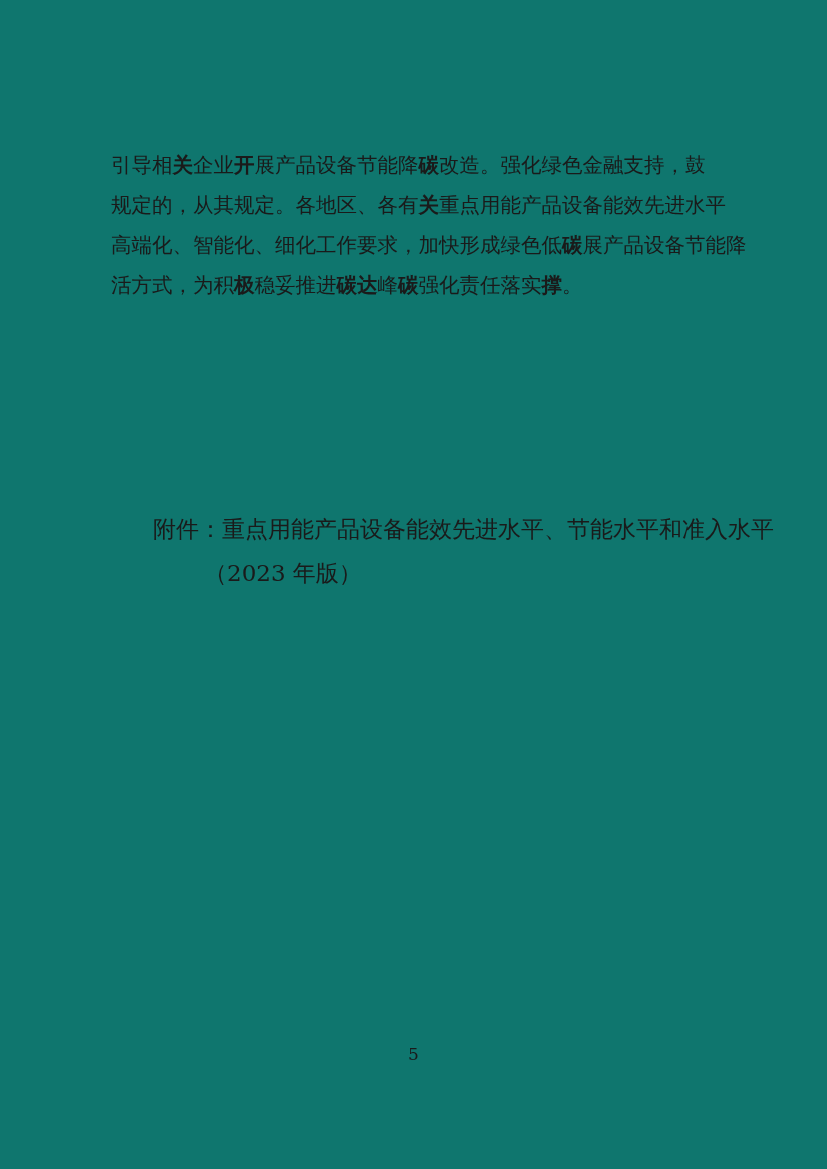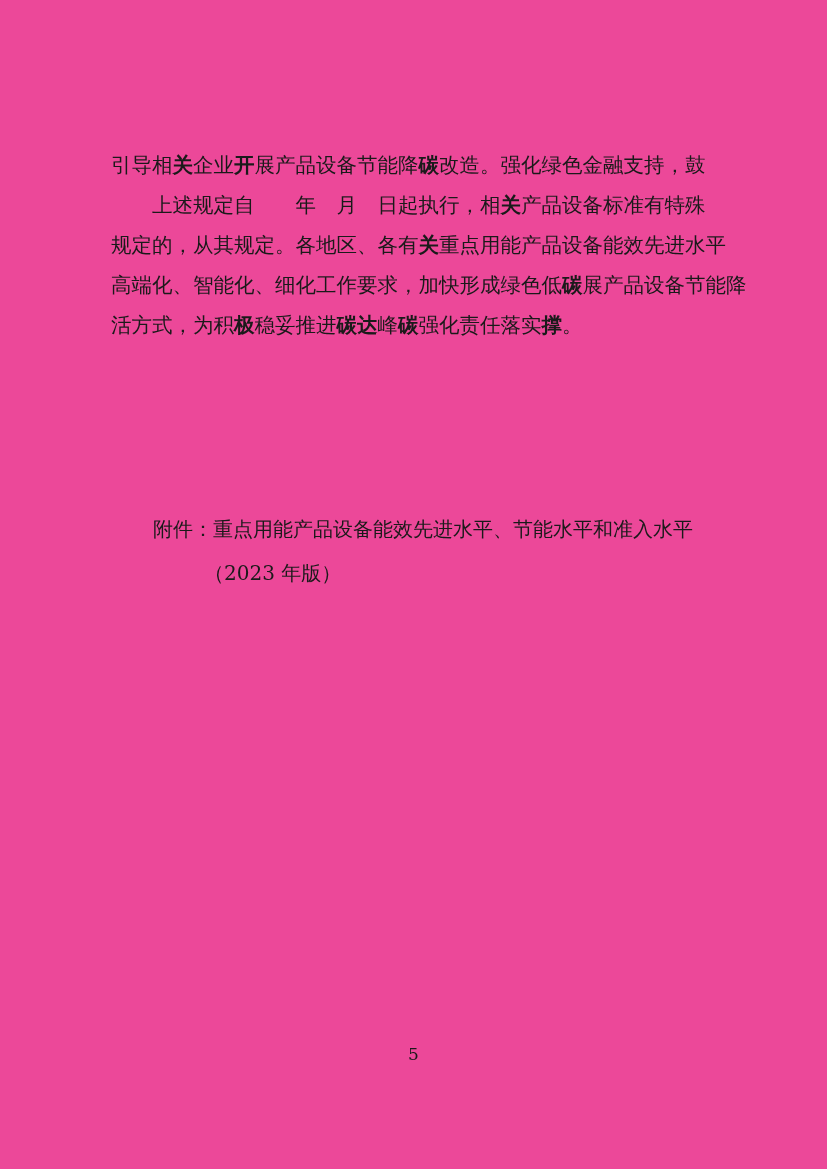--- a/index.html
+++ b/index.html
@@ -4,21 +4,21 @@
 <style>
   html, body {
     margin: 0;
     padding: 0;
     background: #ffffff;
   }
   .page {
     position: relative;
     width: 827px;
     height: 1169px;
-    background: #ec4899;
+    background: #0f766e;
     overflow: hidden;
     font-family: "DejaVu Serif", "Liberation Serif", serif;
   }
   .bodytext {
     position: absolute;
     left: 111px;
     top: 145px;
     width: 660px;
     font-size: 20.5px;
     line-height: 40px;
@@ -29,21 +29,21 @@
     height: 40px;
   }
   .hei {
     font-weight: 700;
     font-family: "DejaVu Sans", "Liberation Sans", sans-serif;
   }
   .attachment {
     position: absolute;
     left: 153px;
     top: 507px;
-    font-size: 20px;
+    font-size: 23px;
     line-height: 44px;
     color: #1a1a1a;
     white-space: nowrap;
   }
   .attachment .line {
     height: 44px;
   }
   .pagenum {
     position: absolute;
     left: 0;
@@ -55,21 +55,20 @@
     font-family: "DejaVu Serif", "Liberation Serif", serif;
   }
 </style>
 </head>
 <body>
 
 <div class="page">
 
   <div class="bodytext" id="body-text">
       <div class="line"><span>引导相</span><span class="hei">关</span><span>企业</span><span class="hei">开</span><span>展产品设备节能降</span><span class="hei">碳</span><span>改造。强化绿色金融支持，鼓</span></div>
-      <div class="line" style="padding-left: 2em;"><span>上述规定自　　年　月　日起执行，相</span><span class="hei">关</span><span>产品设备标准有特殊</span></div>
       <div class="line"><span>规定的，从其规定。各地区、各有</span><span class="hei">关</span><span>重点用能产品设备能效先进水平</span></div>
       <div class="line"><span>高端化、智能化、细化工作要求，加快形成绿色低</span><span class="hei">碳</span><span>展产品设备节能降</span></div>
       <div class="line"><span>活方式，为积</span><span class="hei">极</span><span>稳妥推进</span><span class="hei">碳达</span><span>峰</span><span class="hei">碳</span><span>强化责任落实</span><span class="hei">撑</span><span>。</span></div>
     </div>
 
   <div class="attachment" id="attachment-note">
       <div class="line"><span>附件：重点用能产品设备能效先进水平、节能水平和准入水平</span></div>
       <div class="line" style="padding-left: 51px;"><span>（2023 年版）</span></div>
     </div>
 

